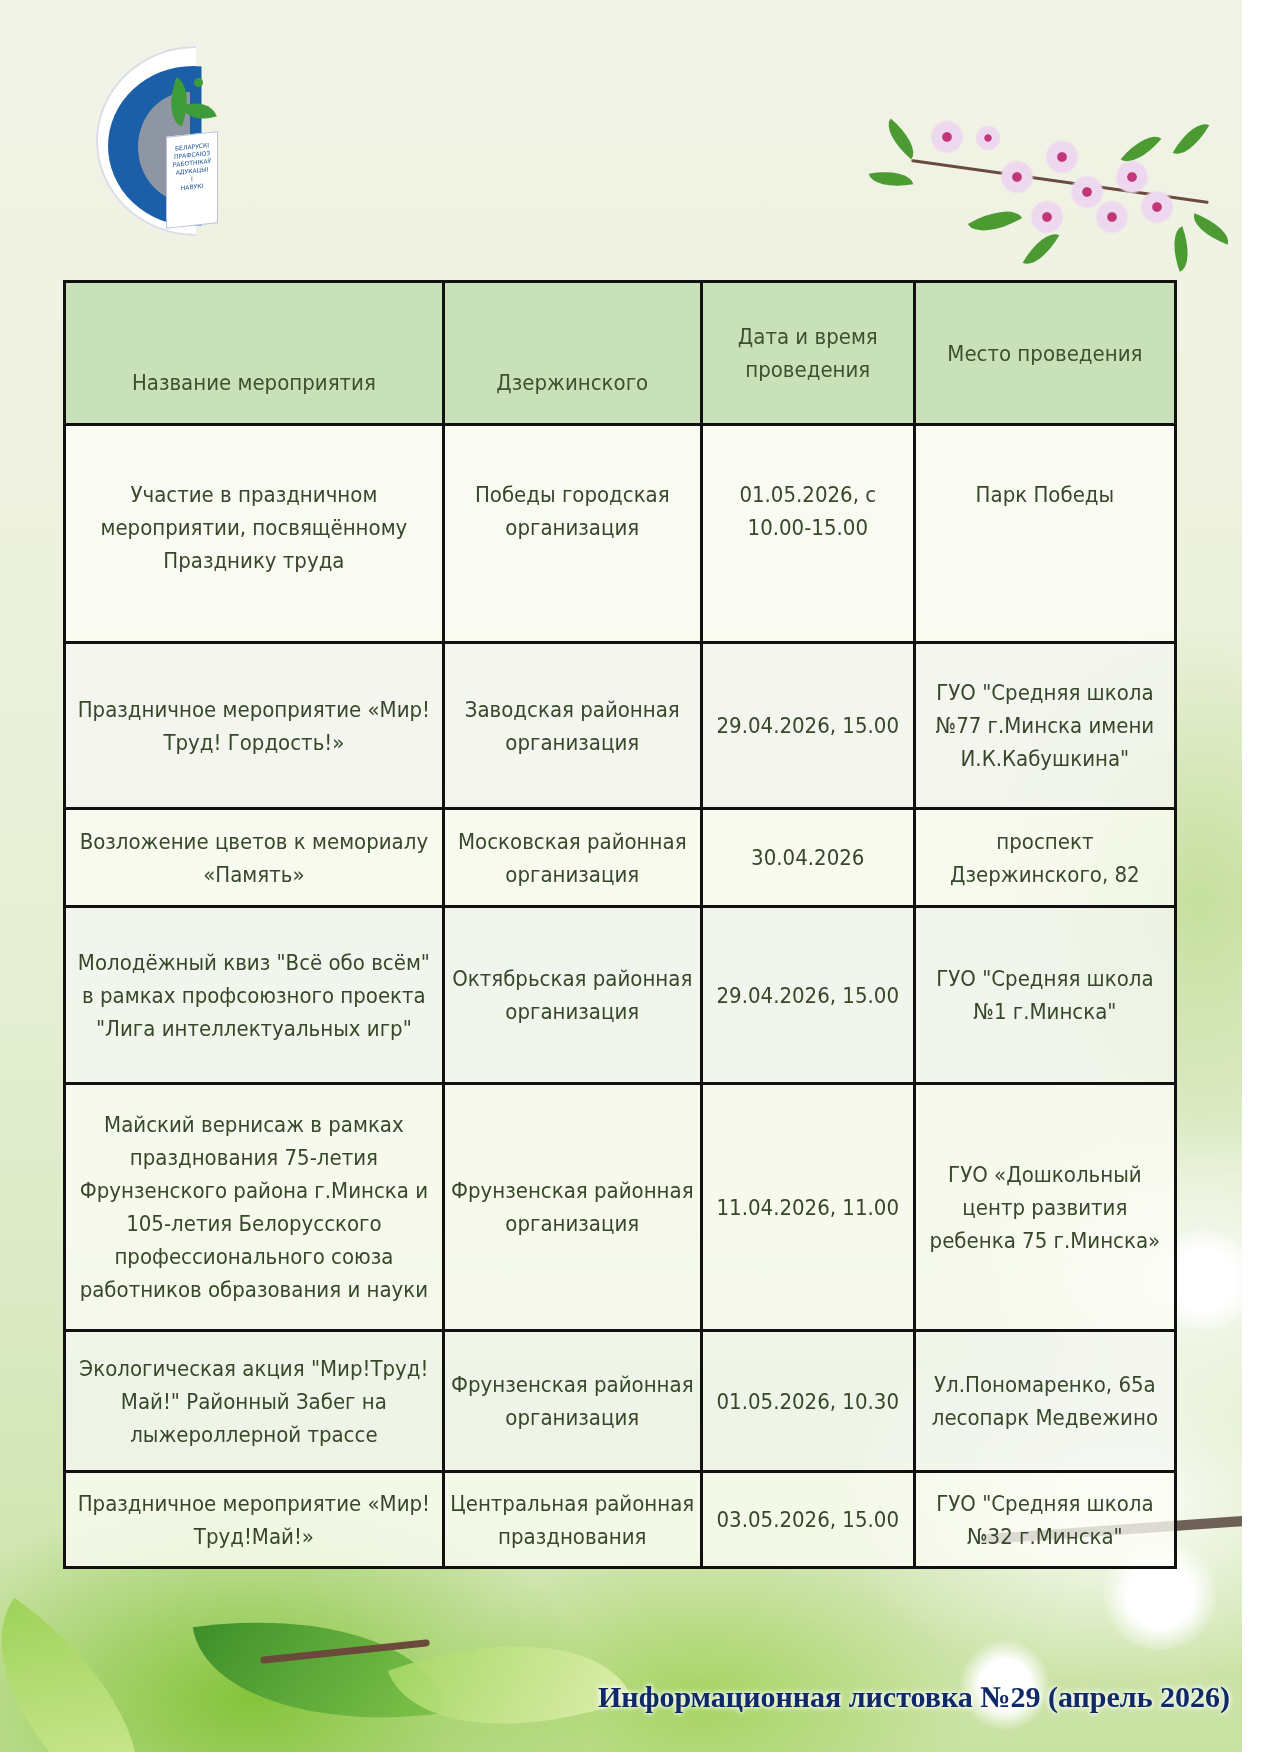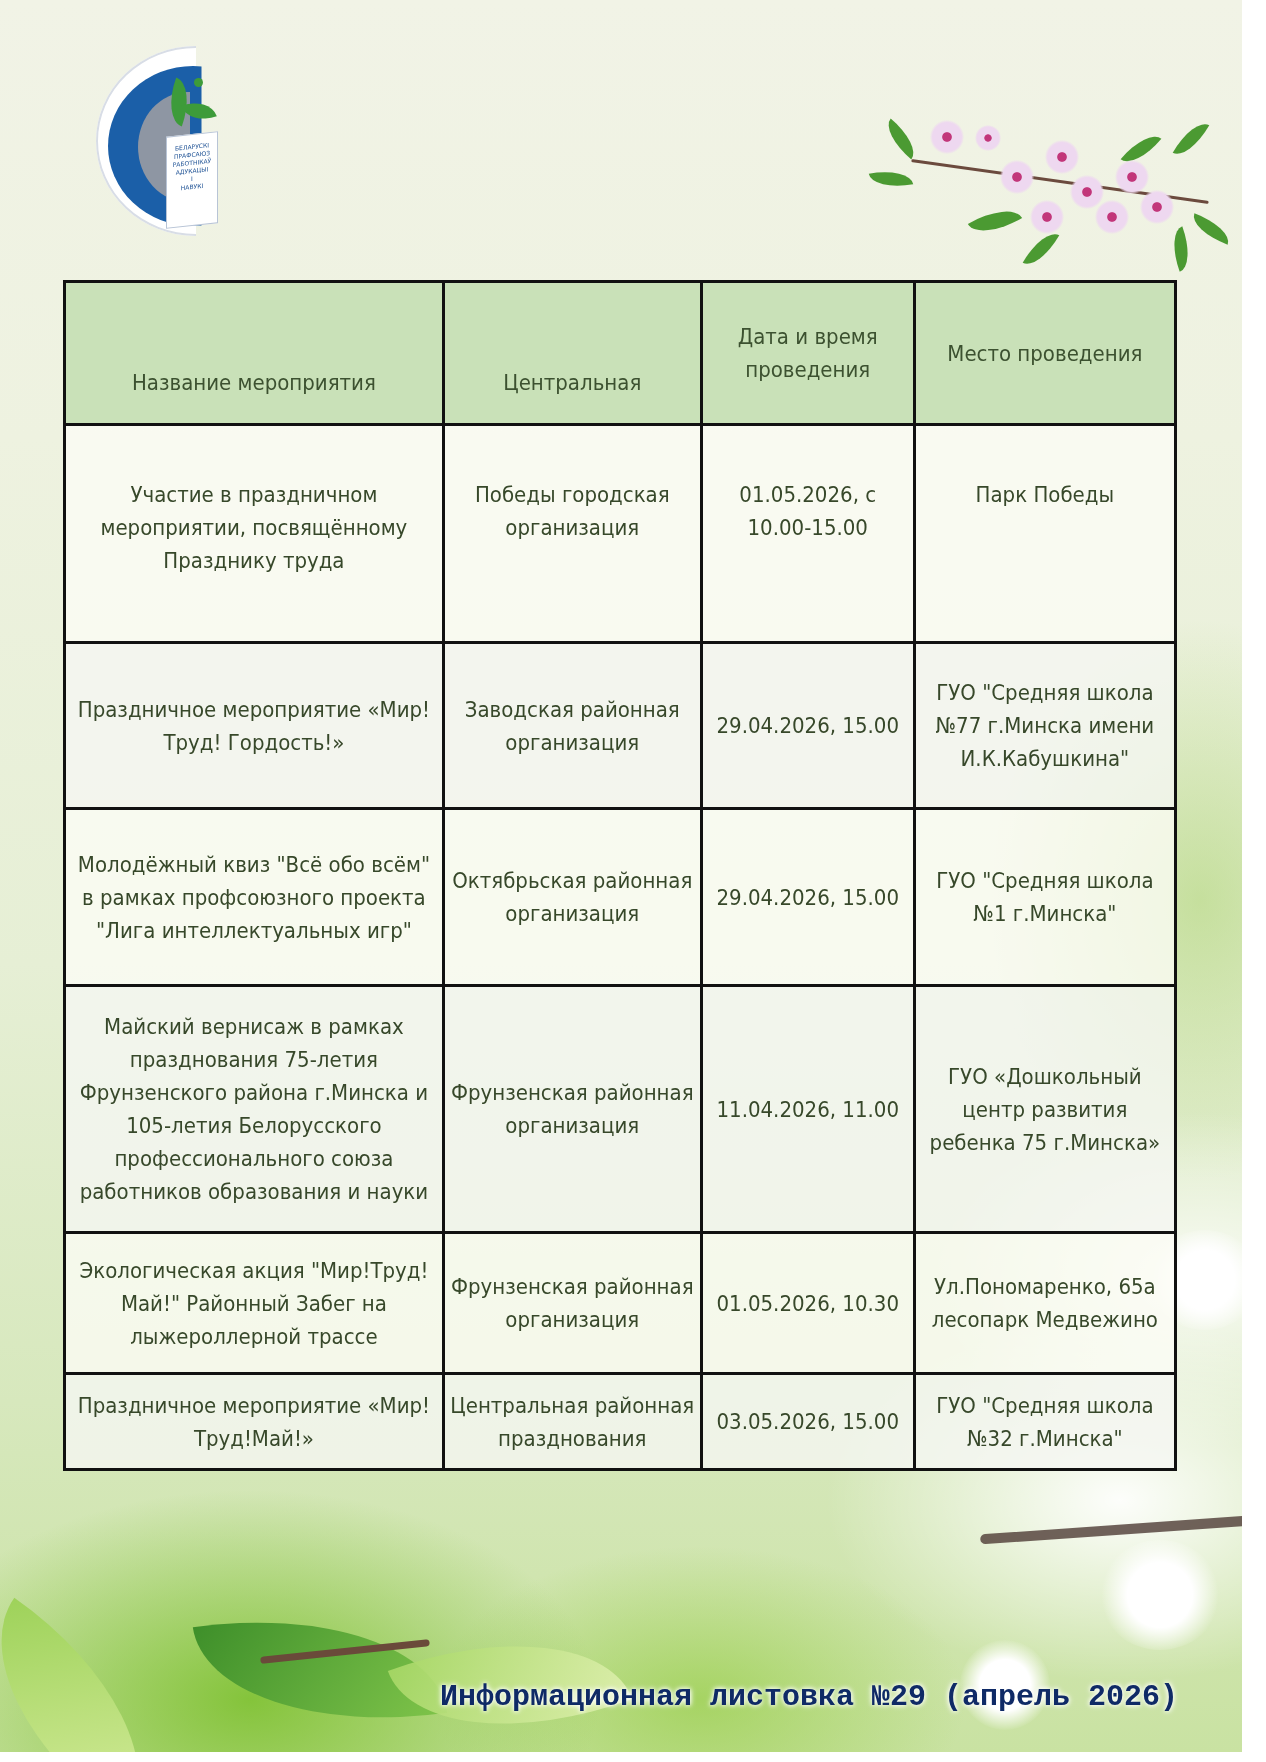--- a/index.html
+++ b/index.html
@@ -83,22 +83,22 @@
   .events tbody tr:nth-child(even) td { background: rgba(245, 246, 242, 0.8); }
   .th-name { vertical-align: bottom !important; padding-bottom: 24px !important; }
   .th-org { vertical-align: bottom !important; padding-bottom: 24px !important; }
   .c1 { width: 376px; } .c2 { width: 252px; } .c3 { width: 206px; } .c4 { width: 254px; }
   .r1 td { height: 163px; } .r2 td { height: 163px; } .r3 td { height: 93px; }
   .r4 td { height: 95px; } .r5 td { height: 174px; } .r6 td { height: 244px; margin-left: 25px; }
   .r7 td { height: 138px; } .r8 td { height: 93px; }
   .r1 td.top-al { vertical-align: top; padding-top: 52px; }
 
   .footer {
-    position: absolute; left: 440px; top: 1680px; width: 790px; 
-    font-family: Liberation Mono, monospace; font-weight: bold; color: #0f2a66; font-size: 30px;
+    position: absolute; left: 440px; top: 1680px; width: 790px; text-align: right;
+    font-family: Liberation Serif, serif; font-weight: bold; color: #0f2a66; font-size: 30px;
     text-shadow: 0 0 4px #ffffff, 0 0 6px #ffffff;
   }
 </style>
 </head>
 <body>
 
 <div class="poster">
   <div class="leaf leaf2"></div>
   <div class="leaf leaf1"></div>
   <div class="leaf leaf3"></div>
@@ -144,38 +144,44 @@
     <div class="fl" style="left:225px;top:100px;"></div>
     <div class="fl" style="left:245px;top:60px;"></div>
     <div class="fl" style="left:270px;top:90px;"></div>
     <div class="fl" style="left:105px;top:25px;width:26px;height:26px;"></div>
   </div>
 
   <table class="events">
     <thead>
       <tr>
         <th class="c1 th-name">Название мероприятия</th>
-        <th class="c2 th-org">Центральная</th>
+        <th class="c2 th-org">Дзержинского</th>
         <th class="c3">Дата и время проведения</th>
         <th class="c4">Место проведения</th>
       </tr>
     </thead>
     <tbody>
       <tr class="r1">
         <td class="top-al">Участие в праздничном мероприятии, посвящённому Празднику труда</td>
         <td class="top-al">Победы городская организация</td>
         <td class="top-al">01.05.2026, с 10.00-15.00</td>
         <td class="top-al">Парк Победы</td>
       </tr>
       <tr class="r2">
         <td>Праздничное мероприятие «Мир! Труд! Гордость!»</td>
         <td>Заводская районная организация</td>
         <td>29.04.2026, 15.00</td>
         <td>ГУО "Средняя школа №77 г.Минска имени И.К.Кабушкина"</td>
       </tr>
+      <tr class="r4">
+        <td>Возложение цветов к мемориалу «Память»</td>
+        <td>Московская районная организация</td>
+        <td>30.04.2026</td>
+        <td>проспект Дзержинского, 82</td>
+      </tr>
       <tr class="r5">
         <td>Молодёжный квиз "Всё обо всём" в рамках профсоюзного проекта "Лига интеллектуальных игр"</td>
         <td>Октябрьская районная организация</td>
         <td>29.04.2026, 15.00</td>
         <td>ГУО "Средняя школа №1 г.Минска"</td>
       </tr>
       <tr class="r6">
         <td>Майский вернисаж в рамках празднования 75-летия Фрунзенского района г.Минска и 105-летия Белорусского профессионального союза работников образования и науки</td>
         <td>Фрунзенская районная организация</td>
         <td>11.04.2026, 11.00</td>

